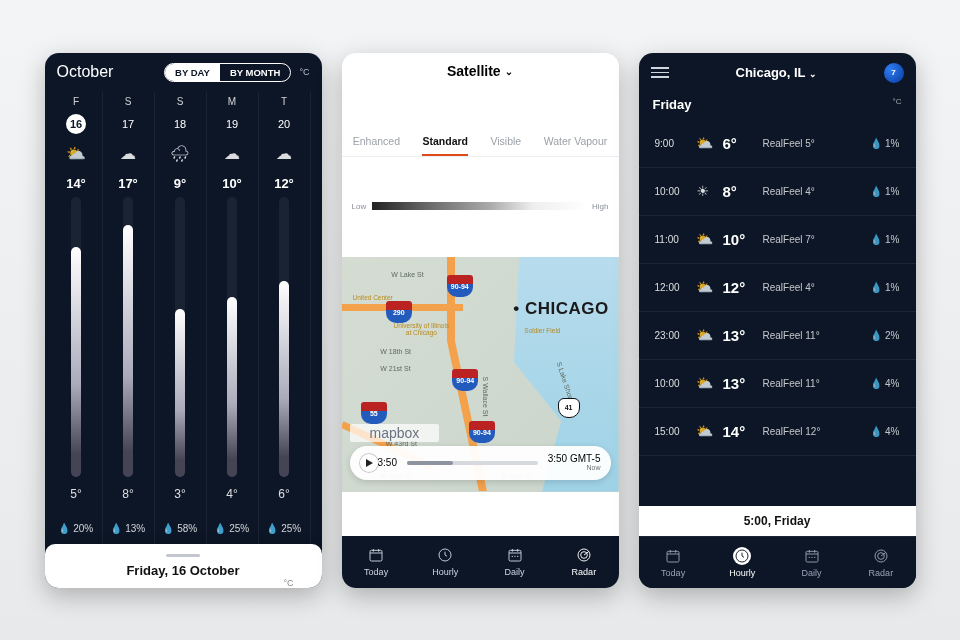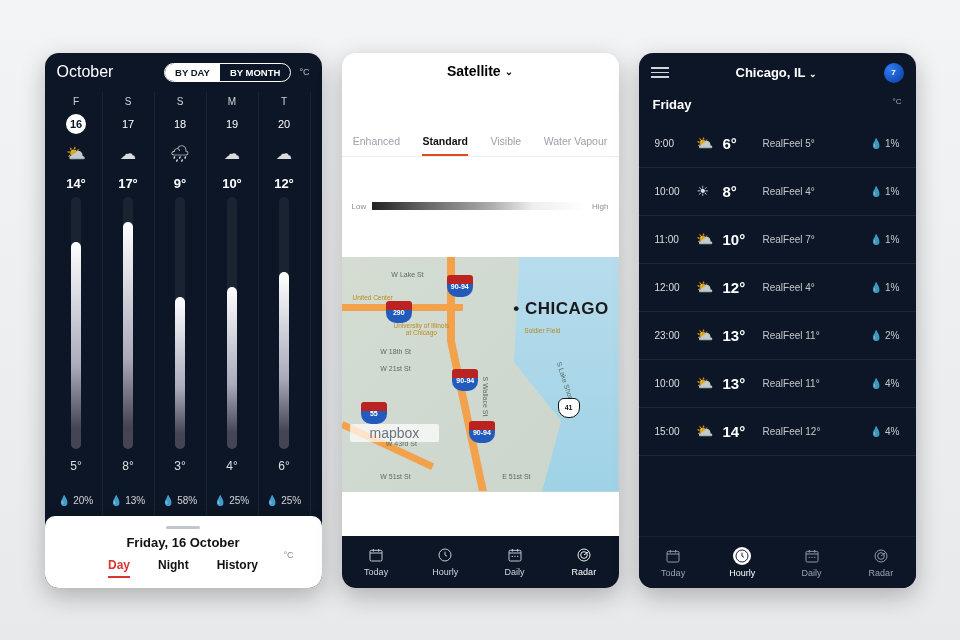--- a/index.html
+++ b/index.html
@@ -159,25 +159,20 @@
         <div class="lo">6°</div>
         <div class="precip"><span class="drop">💧</span>25%</div>
       </div>
     </div>
   <div class="sheet">
     <div class="grab"></div>
     <div style="position:relative">
       <div class="dt">Friday, 16 October</div>
       <div class="u2">°C</div>
     </div>
-    <div class="tabs">
-      <span class="act">Day</span>
-      <span>Night</span>
-      <span>History</span>
-    </div>
   </div>
 </div>
 
 <div class="phone B">
   <div class="top">
     <span>Satellite</span><span class="chev">⌄</span>
   </div>
   <div class="modes">
     <span>Enhanced</span>
     <span class="act">Standard</span>
@@ -207,20 +202,29 @@
     <div class="shield inter" style="top:19%;left:16%">290</div>
     <div class="shield inter" style="top:48%;left:40%">90-94</div>
     <div class="shield inter" style="top:62%;left:7%">55</div>
     <div class="shield inter" style="top:70%;left:46%">90-94</div>
     <div class="shield us" style="top:60%;left:78%">41</div>
     <div class="city" style="top:18%;left:62%">•&nbsp;<span>CHICAGO</span></div>
     <div class="poi" style="top:16%;left:4%">United Center</div>
     <div class="poi" style="top:28%;left:18%;width:60px">University of Illinois at Chicago</div>
     <div class="poi" style="top:30%;left:66%">Soldier Field</div>
     <div class="mapbox">mapbox</div>
+    <div class="scrub">
+      <div class="play"></div>
+      <span>3:50</span>
+      <div class="track"></div>
+      <div style="text-align:right;line-height:1.1">
+        <div>3:50 GMT-5</div>
+        <div style="font-size:7px;opacity:.6">Now</div>
+      </div>
+    </div>
   </div>
   <div class="nav">
     <div>
         <span class="ic">
           <svg viewBox="0 0 24 24">
             <rect x="3" y="5" width="18" height="16" rx="2"></rect>
             <path d="M3 9h18M8 3v4M16 3v4"></path>
           </svg>
         </span>
         <span>Today</span>
@@ -314,20 +318,21 @@
         <div class="pc"><span class="drop">💧</span>4%</div>
       </div>
       <div class="row">
         <div class="t">15:00</div>
         <div class="ic">⛅</div>
         <div class="deg">14°</div>
         <div class="feel">RealFeel 12°</div>
         <div class="pc"><span class="drop">💧</span>4%</div>
       </div>
     </div>
+  <div class="timebar">5:00,  Friday</div>
   <div class="nav">
     <div>
         <span class="ic">
           <svg viewBox="0 0 24 24">
             <rect x="3" y="5" width="18" height="16" rx="2"></rect>
             <path d="M3 9h18M8 3v4M16 3v4"></path>
           </svg>
         </span>
         <span>Today</span>
       </div>

